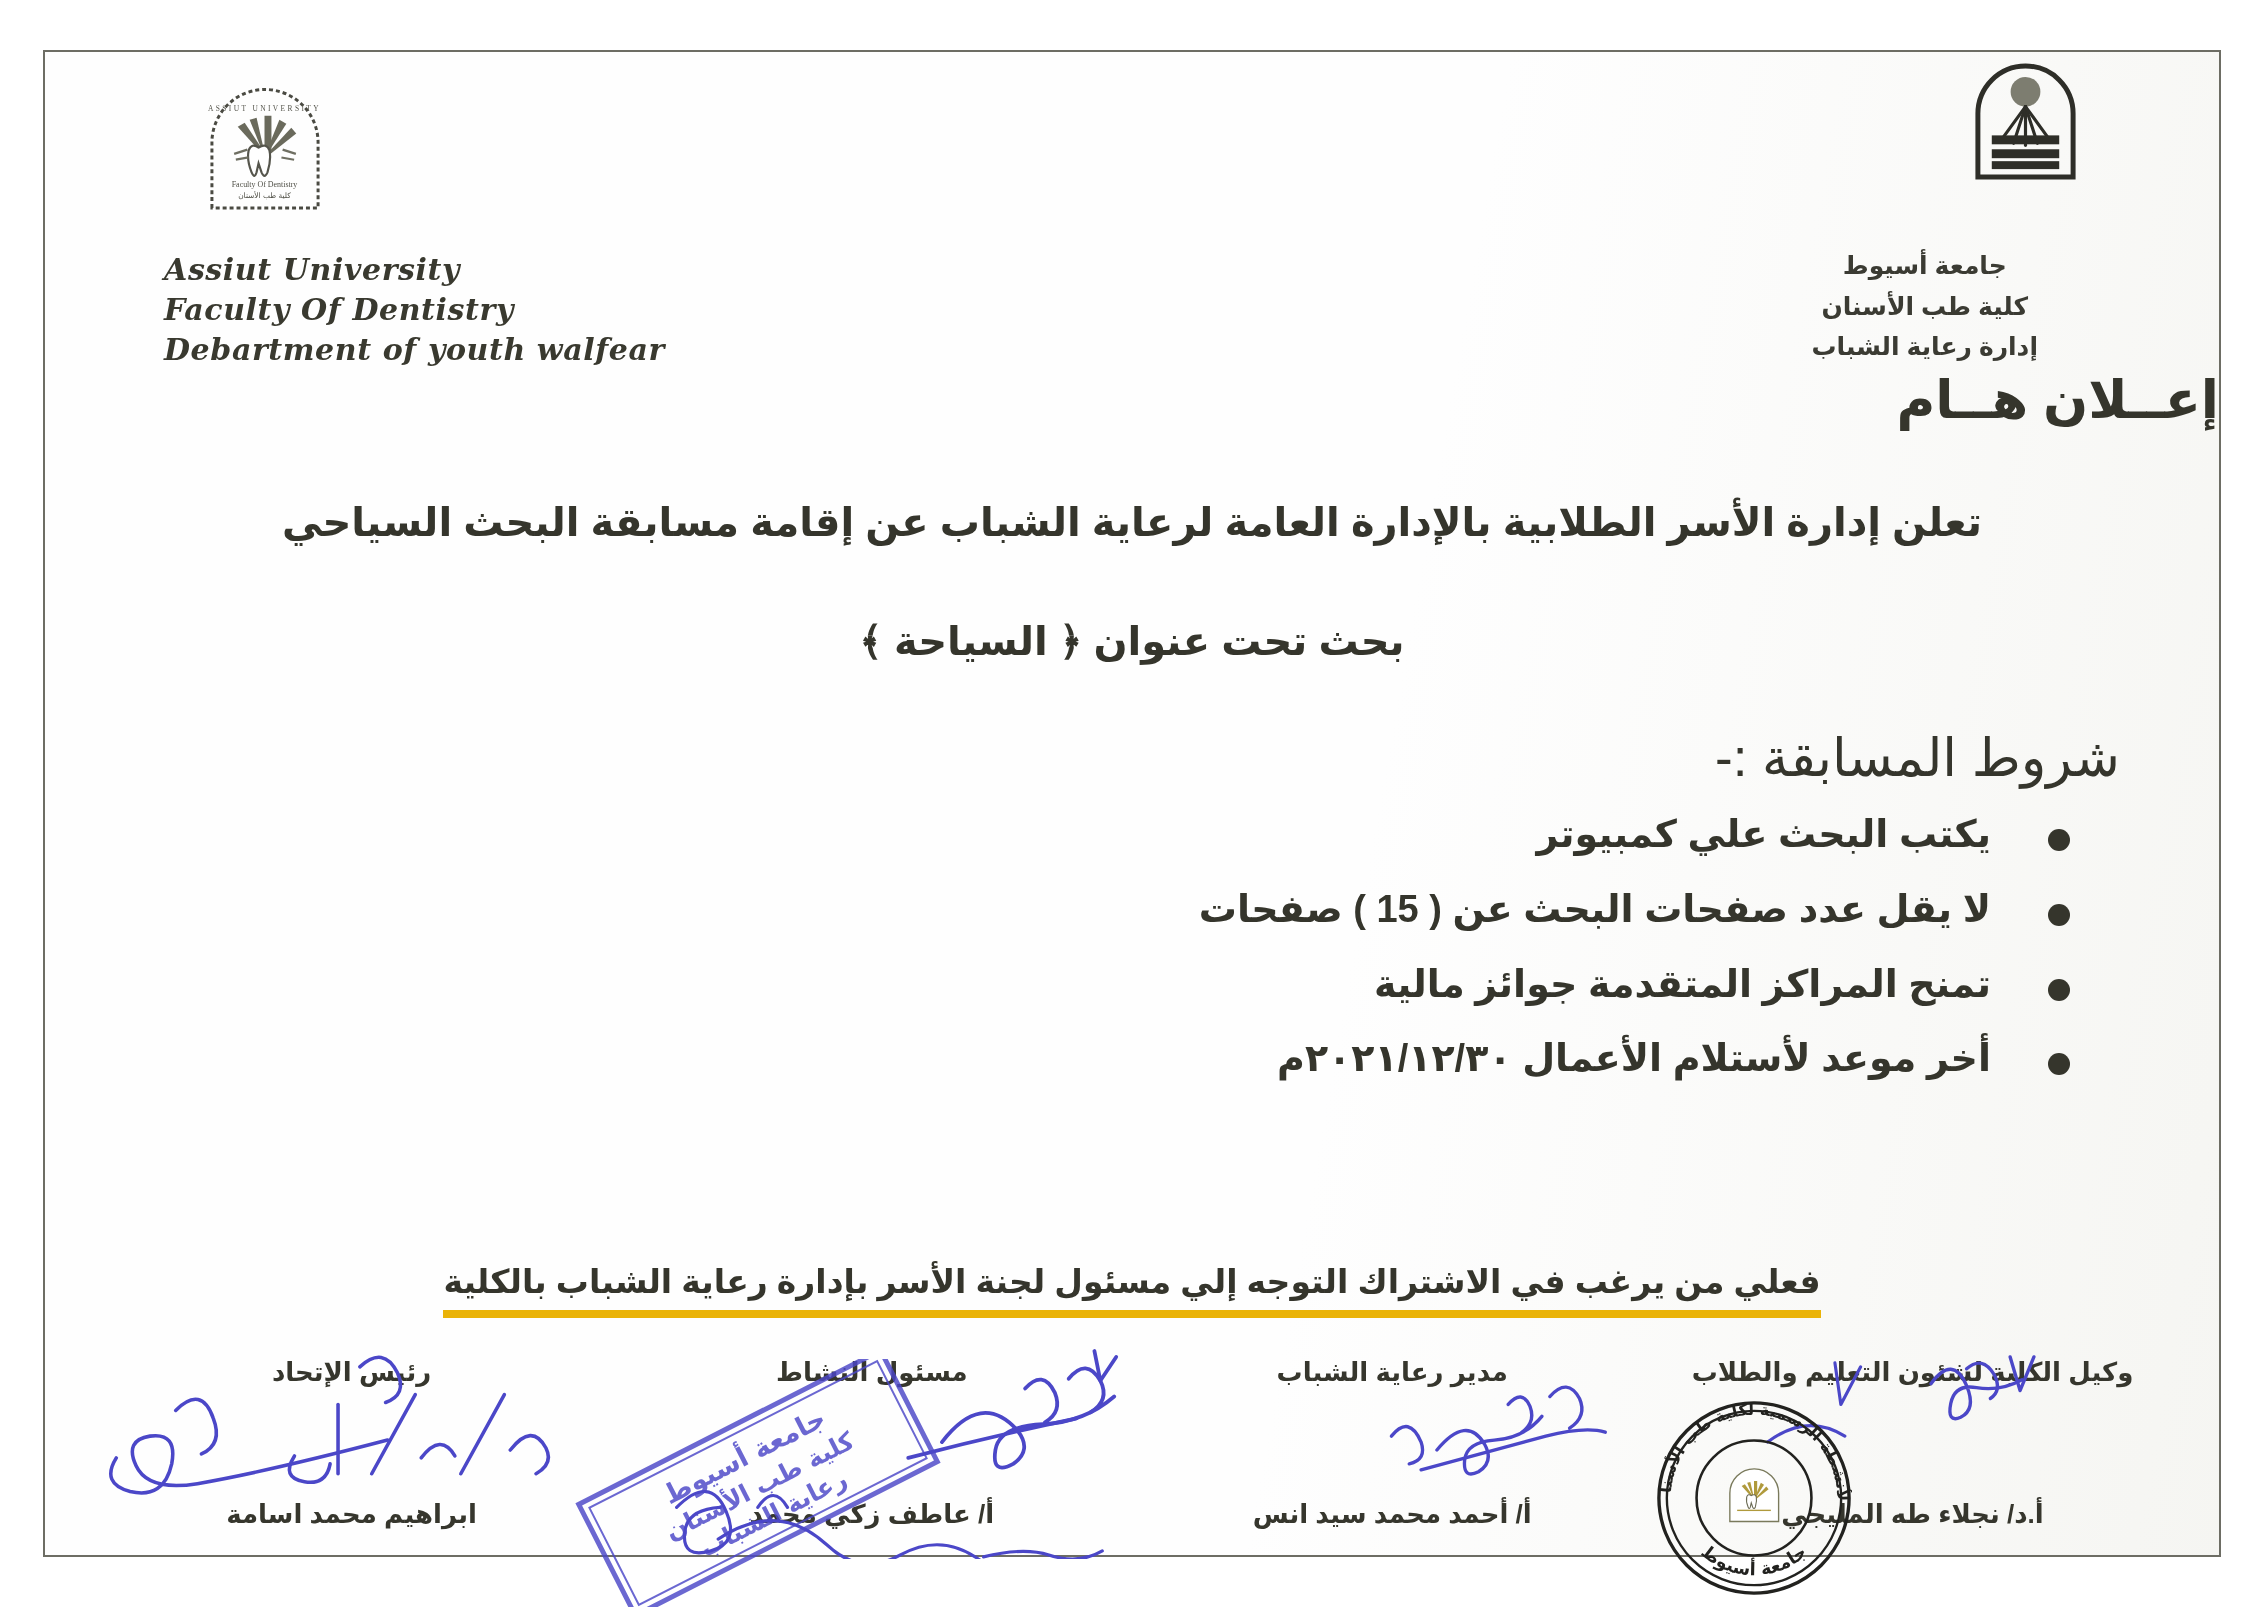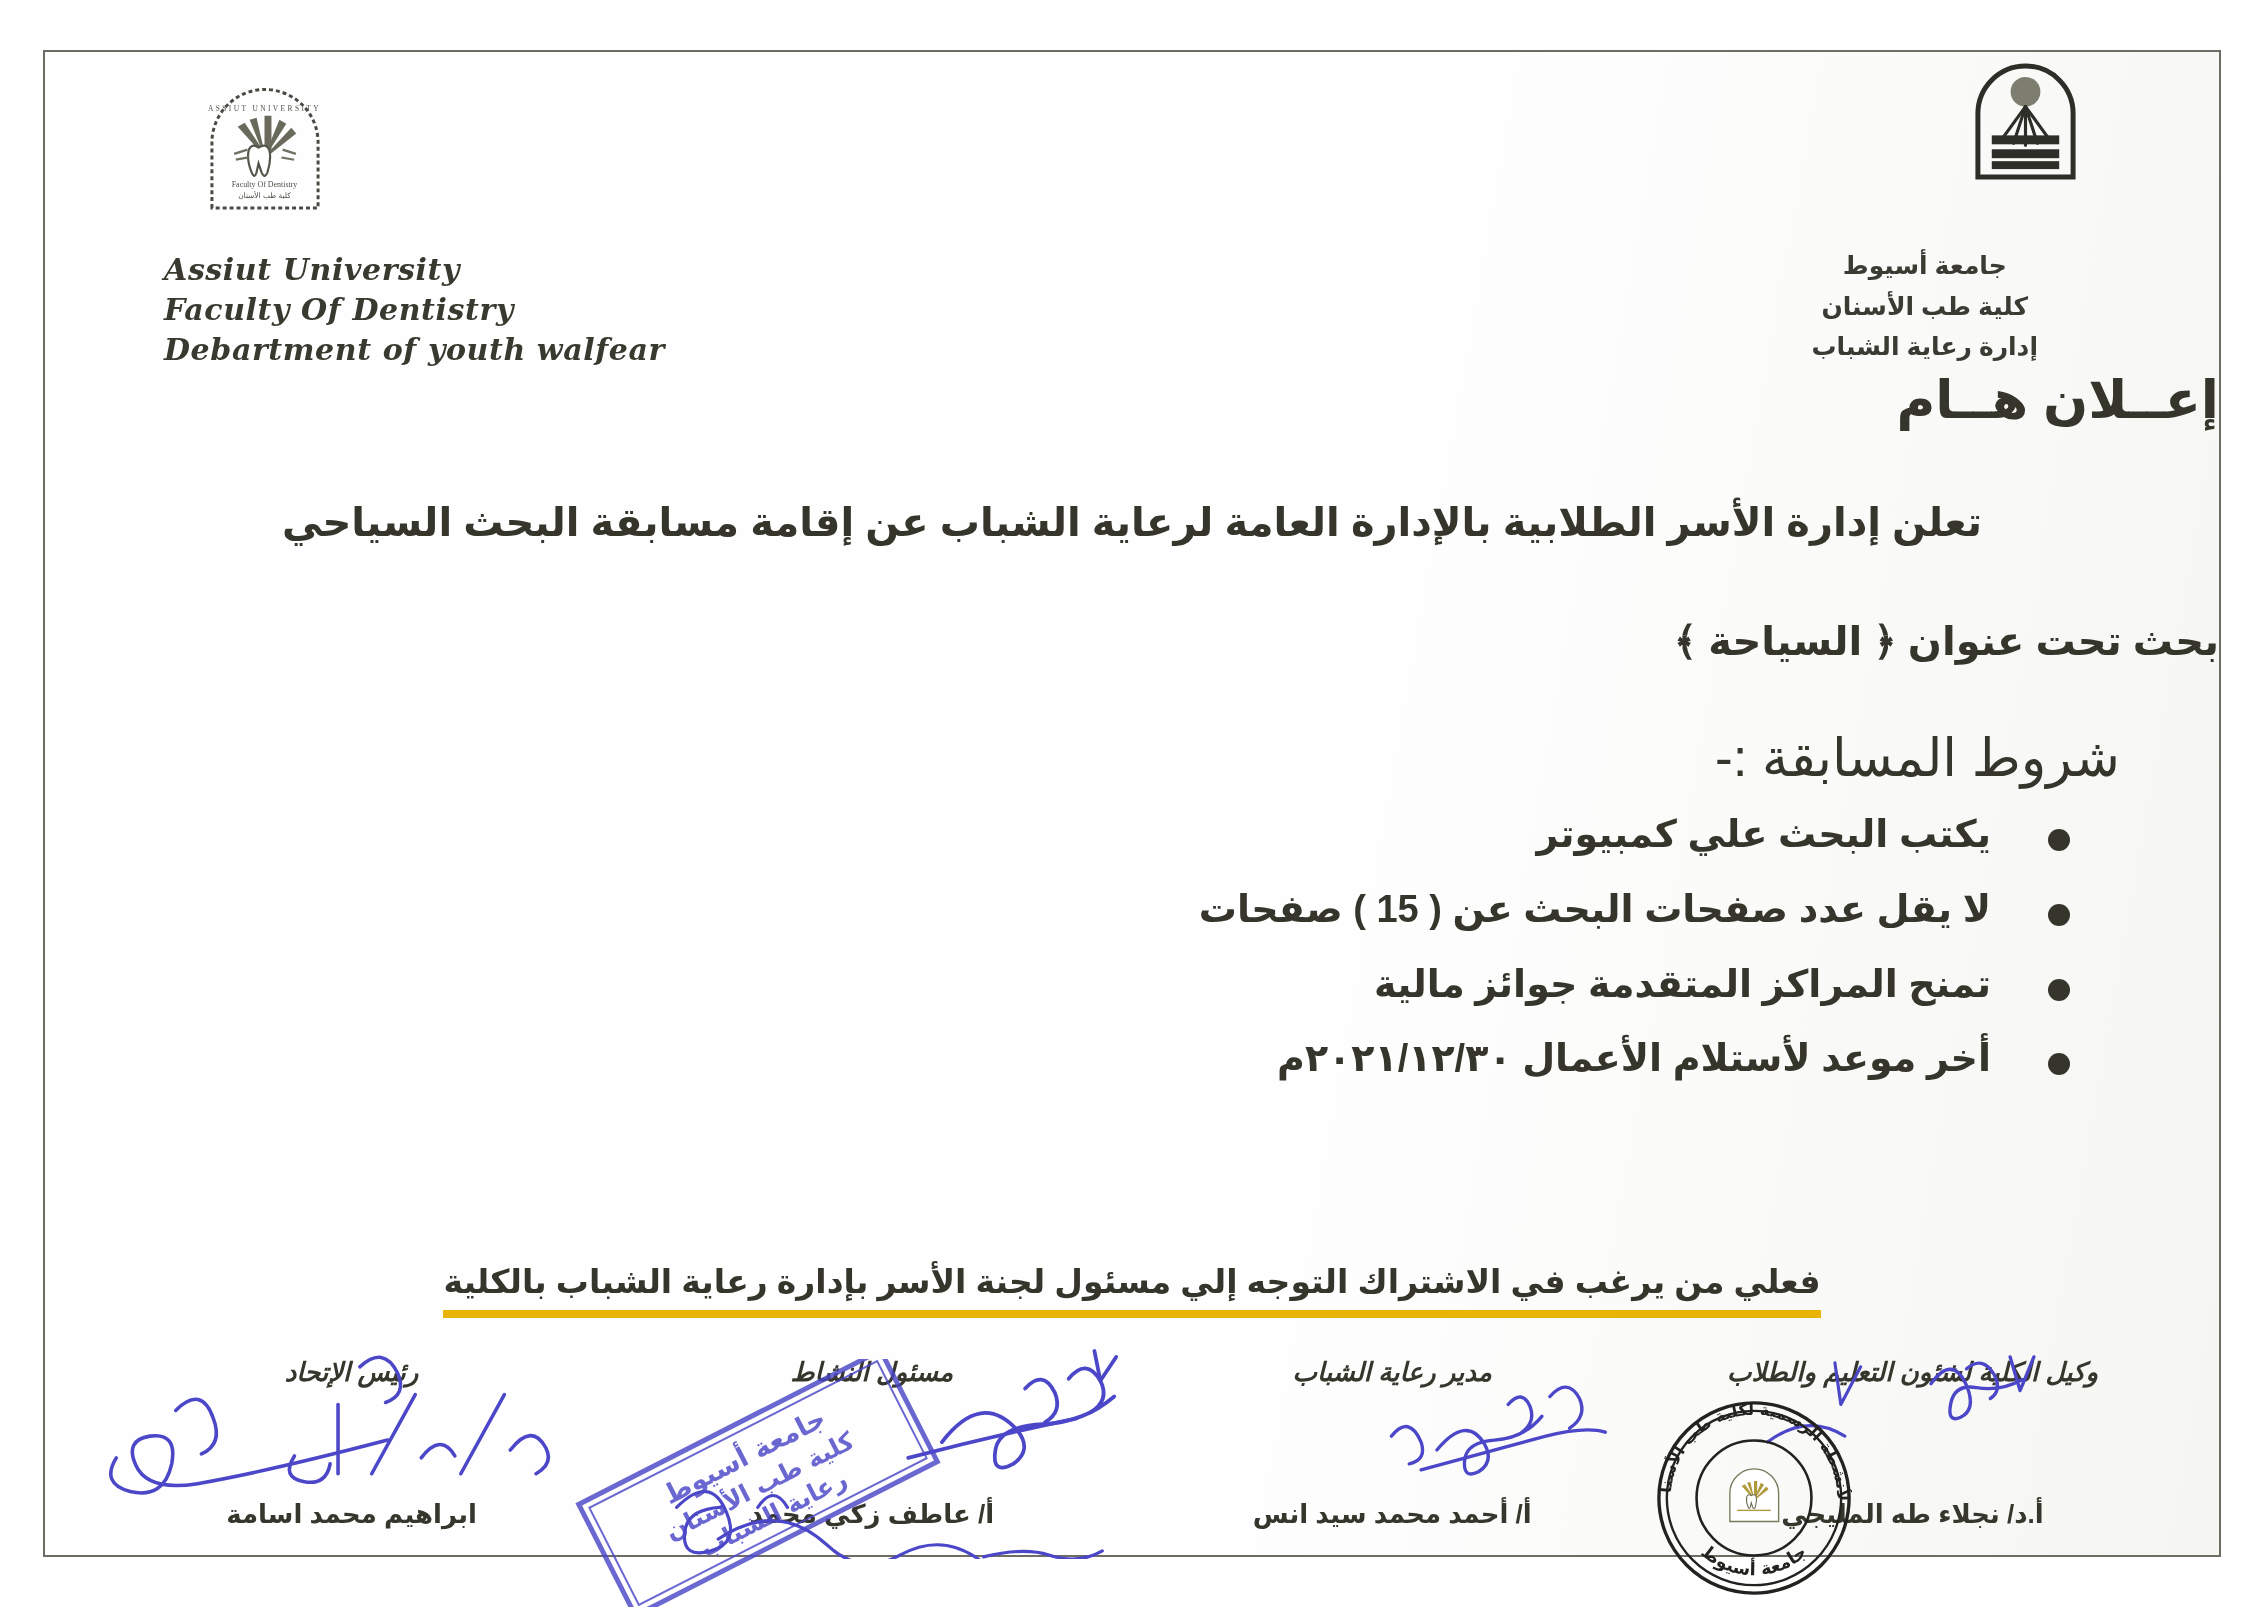--- a/index.html
+++ b/index.html
@@ -107,21 +107,21 @@
     font-size: 40px;
     font-weight: 700;
     color: #35352c;
     white-space: nowrap;
   }
 
   .subject-line {
     position: absolute;
     left: 0; right: 0;
     top: 566px;
-    text-align: right;
+    text-align: center;
     direction: rtl;
     font-size: 40px;
     font-weight: 700;
     color: #35352c;
   }
 
   .conditions-heading {
     position: absolute;
     right: 99px;
     top: 675px;
@@ -192,21 +192,20 @@
   .sign-col {
     width: 475px;
     text-align: center;
     position: relative;
   }
   .sign-title {
     font-size: 26px;
     font-weight: 700;
     color: #36362d;
     white-space: nowrap;
-    font-style: italic;
   }
   .sign-gap { height: 111px; }
   .sign-name {
     font-size: 26px;
     font-weight: 700;
     color: #36362d;
     white-space: nowrap;
   }
   svg.ink-layer {
     position: absolute;

